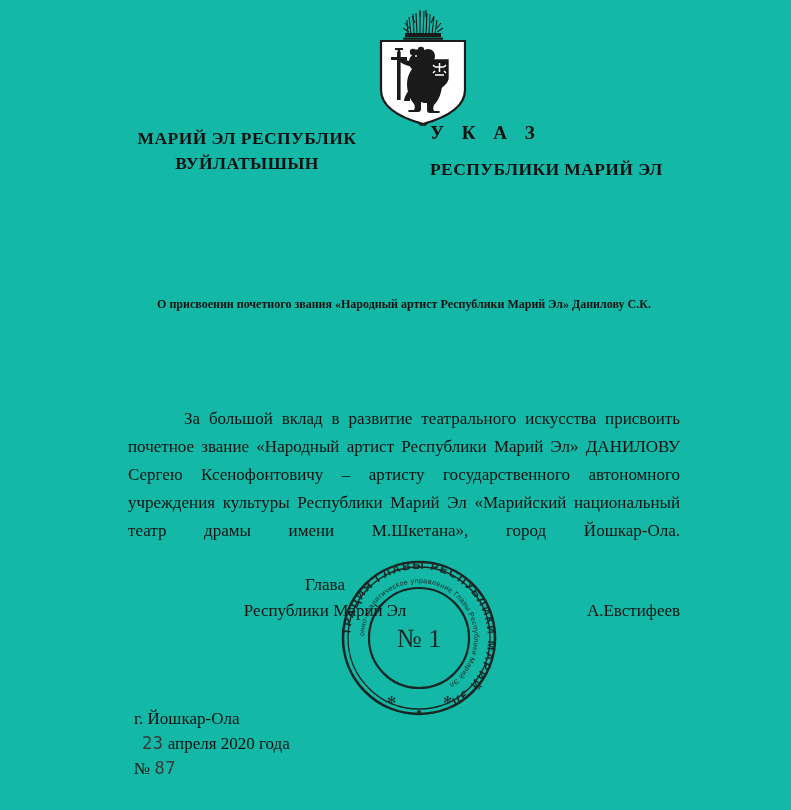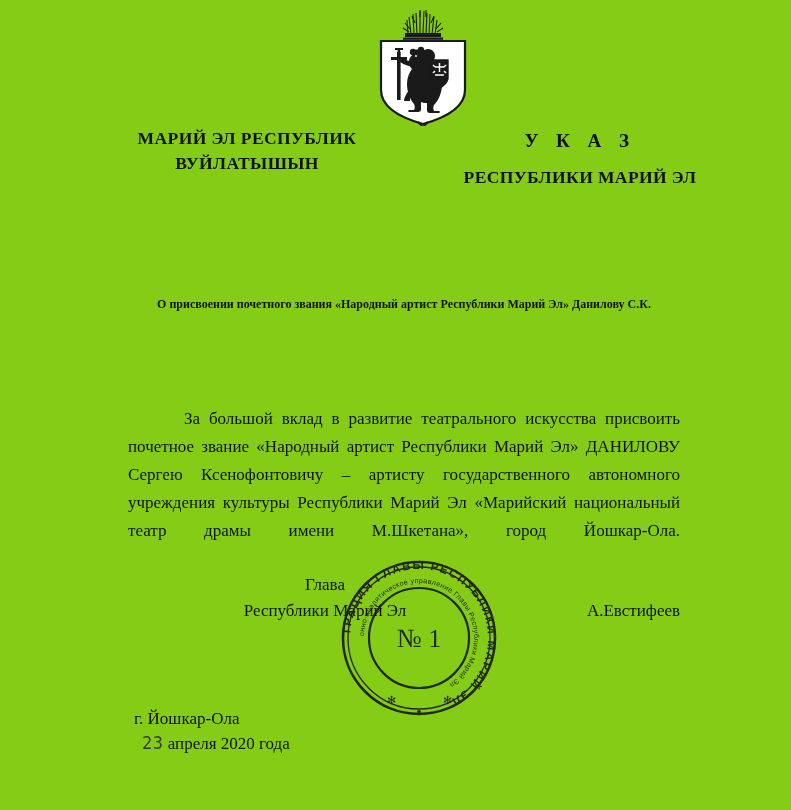--- a/index.html
+++ b/index.html
@@ -14,21 +14,21 @@
     font-family: "Liberation Serif", "DejaVu Serif", serif;
     color: #111111;
     overflow: hidden;
   }
 
   .page {
     position: absolute;
     left: 0; top: 0;
     width: 791px;
     height: 810px;
-    background: #84cc16;
+    background: #14b8a6;
   }
 
   
   .emblem {
     position: absolute;
     left: 368px;
     top: 4px;
     width: 110px;
     height: 122px;
   }
@@ -40,22 +40,21 @@
     left: 88px;
     top: 126px;
     width: 318px;
     text-align: center;
   }
   .header-right {
     position: absolute;
     left: 430px;
     top: 120px;
     width: 300px;
-    text-align: center;
-    margin-top: 8px;
+    text-align: left;
   }
   .hdr-line {
     font-weight: bold;
     font-size: 17.5px;
     line-height: 25px;
     letter-spacing: 0.4px;
   }
   .hdr-spaced {
     font-weight: bold;
     font-size: 19px;
@@ -262,15 +261,19 @@
       <text x="86" y="95" text-anchor="middle" font-family="'Liberation Serif', serif" font-size="26" fill="#1a1a1a">№ 1</text>
     </svg>
   </div>
 
   <div class="footer">
     <div class="ln">г. Йошкар-Ола</div>
     <div class="ln l2">
       <span class="typed">23</span>
       <span>апреля 2020 года</span>
     </div>
+    <div class="ln l3">
+      <span>№</span>
+      <span class="typed">87</span>
+    </div>
   </div>
 
 </div>
 
 </body></html>

